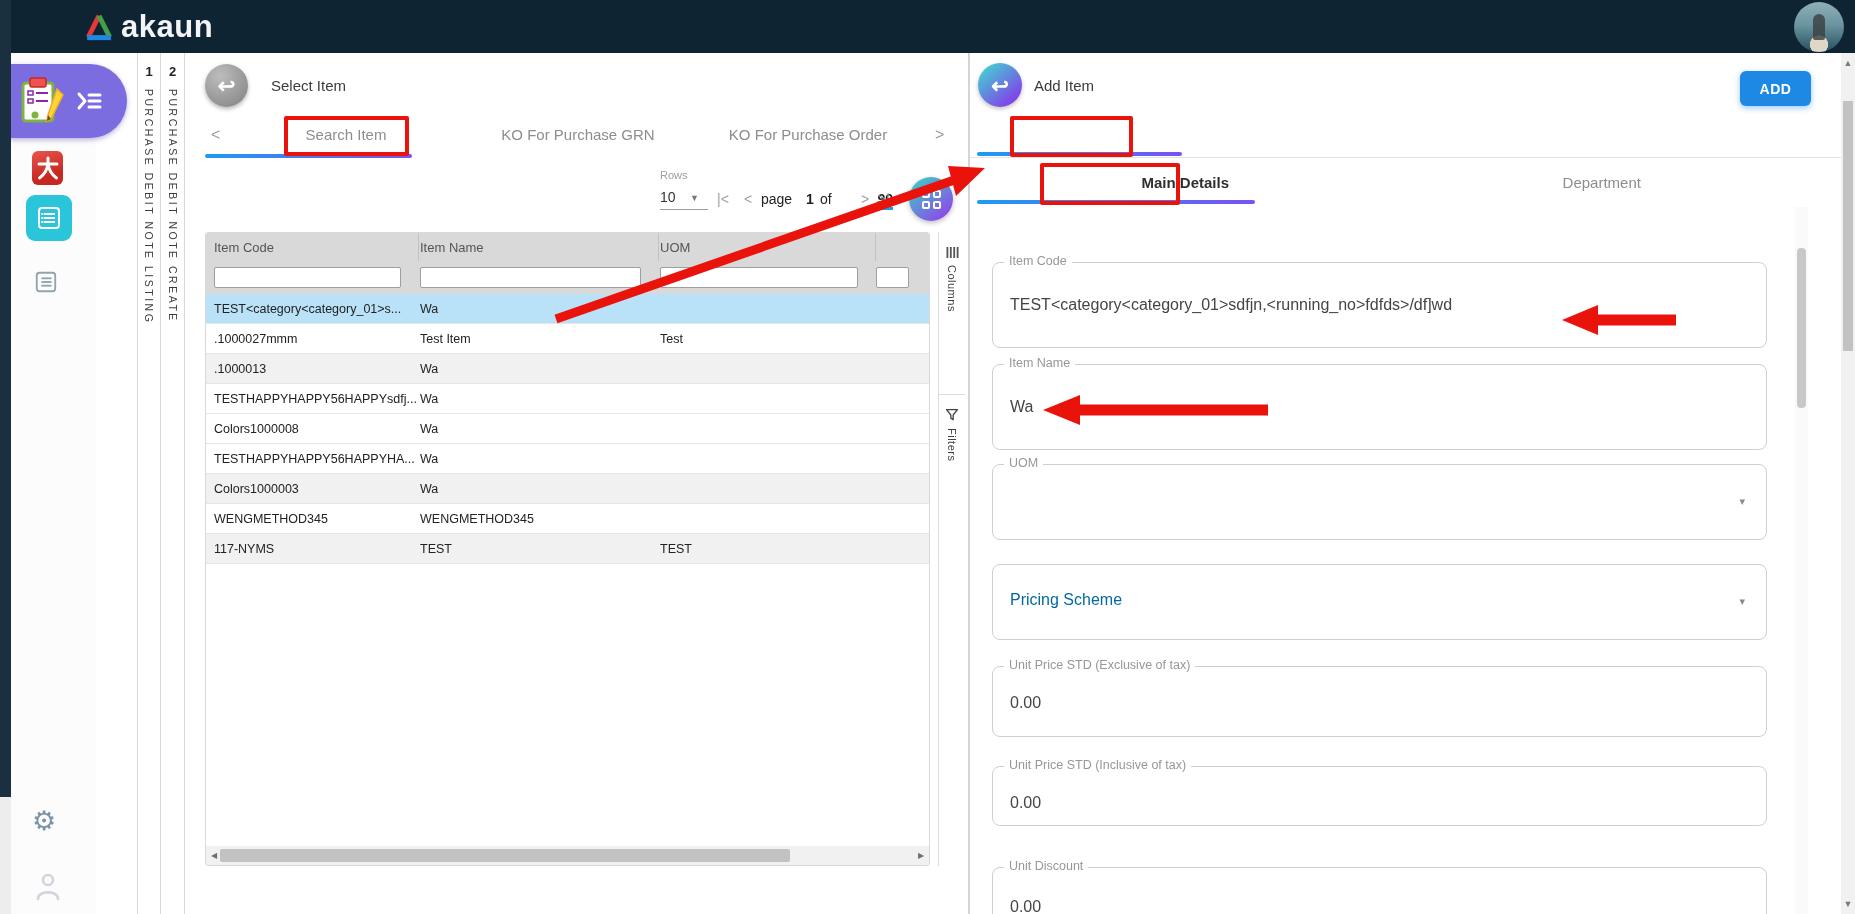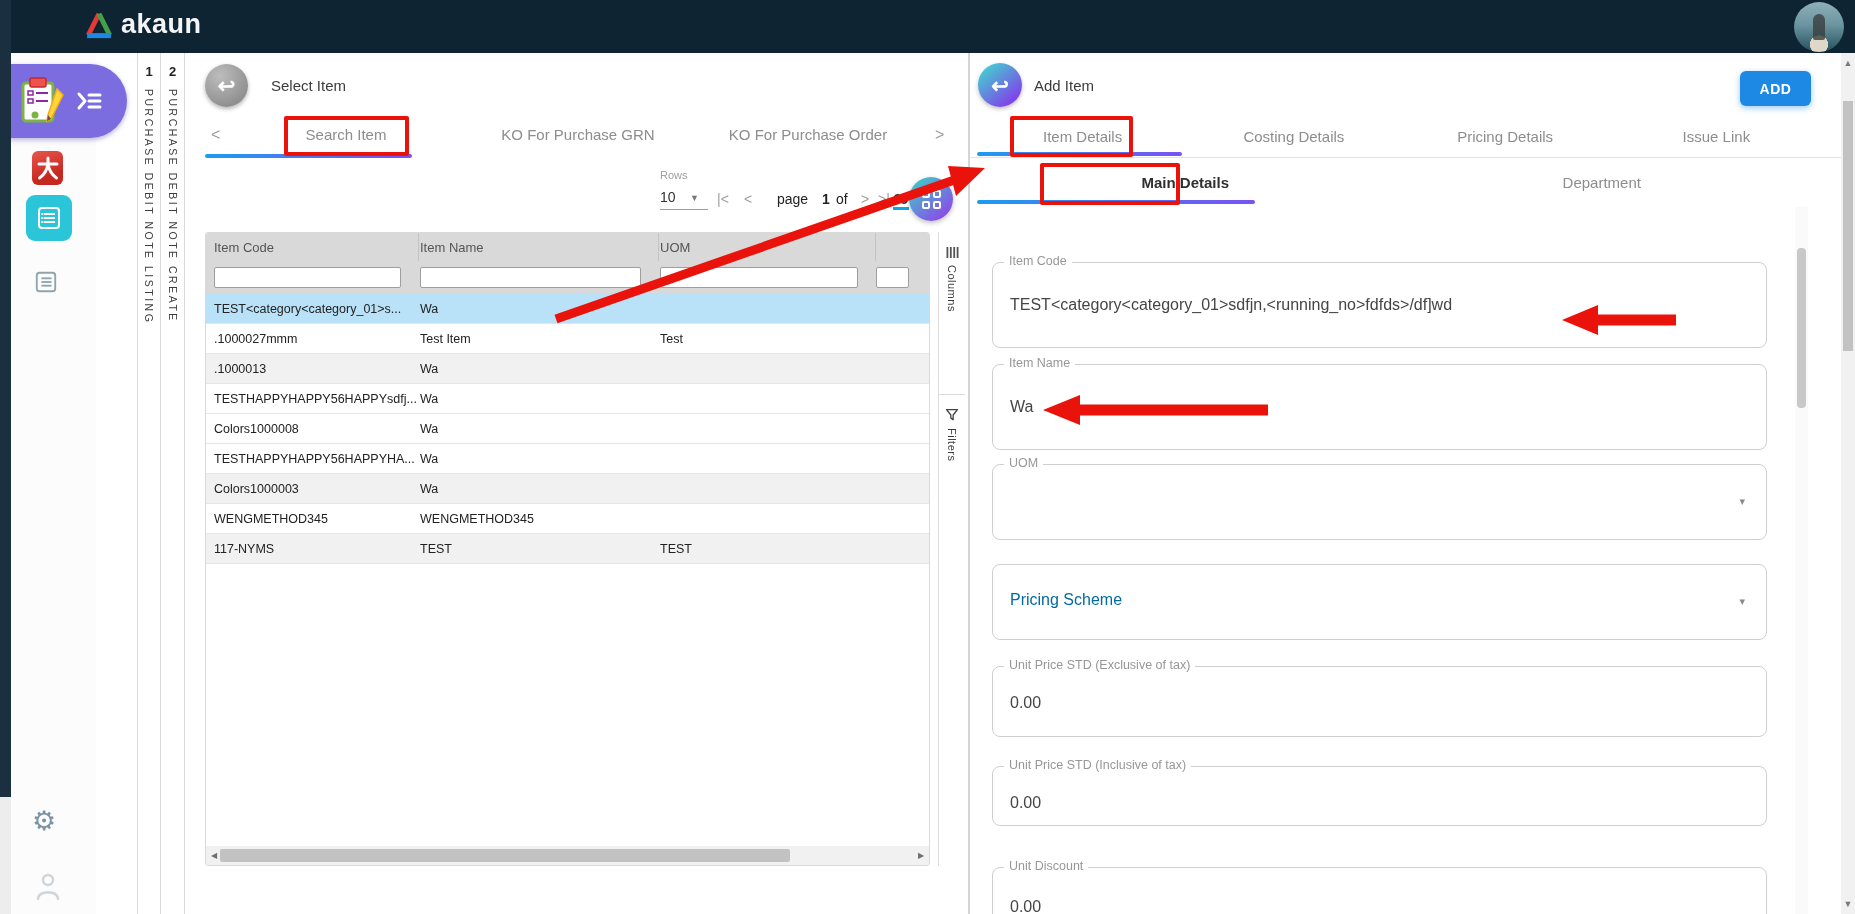--- a/index.html
+++ b/index.html
@@ -3,21 +3,21 @@
 <meta charset="utf-8">
 <style>
   * { margin:0; padding:0; box-sizing:border-box; }
   html,body { background:#fff; }
   body { font-family:"Liberation Sans", sans-serif; }
   #app { position:relative; width:1855px; height:914px; overflow:hidden; background:#fff; }
 
   
   .top-header { position:absolute; left:0; top:0; width:1855px; height:53px; background:#0f2433; z-index:20; }
   .brand { position:absolute; left:84px; top:9px; display:flex; align-items:center; gap:7px; }
-  .brand-text { color:#f3f4f6; font-size:27px; font-weight:bold; letter-spacing:.5px; }
+  .brand-text { color:#f3f4f6; font-size:31px; font-weight:bold; letter-spacing:.5px; }
   .avatar { position:absolute; left:1794px; top:2px; width:50px; height:50px; border-radius:50%;
             background:radial-gradient(circle at 50% 85%, #dfd8c8 0 18%, transparent 19%),
                        linear-gradient(180deg,#8fb0b8 0%, #6b95a0 45%, #27505e 100%); overflow:hidden; }
   .avatar::after { content:""; position:absolute; left:19px; top:12px; width:12px; height:26px; border-radius:6px 6px 2px 2px;
             background:#3a3f3e; opacity:.8; }
 
   
   .edge-strip-dark { position:absolute; left:0; top:0; width:11px; height:797px; background:#1a2f40; z-index:21; }
   .edge-strip-light { position:absolute; left:0; top:797px; width:11px; height:117px; background:#ededed; z-index:21; }
   .sidebar { position:absolute; left:11px; top:53px; width:85px; height:861px; background:#fcfcfc; z-index:5; }
@@ -57,21 +57,21 @@
   .search-card { position:absolute; left:12px; top:114px; width:443px; height:55px; background:#fff;
                  border-radius:10px; box-shadow:0 1px 6px rgba(0,0,0,.18); display:flex; align-items:center; }
   .search-input { border:none; outline:none; flex:1; font-size:15px; color:#444; font-family:"Liberation Sans",sans-serif; background:transparent; }
   .search-input::placeholder { color:#555; }
 
   .rows-label { position:absolute; left:467px; top:116px; font-size:11px; color:#9e9e9e; }
   .rows-value { position:absolute; left:467px; top:136px; width:48px; font-size:14px; color:#333;
                 border-bottom:1px solid #9e9e9e; padding-bottom:4px; }
   .rows-caret { position:absolute; left:497px; top:140px; font-size:9px; color:#777; }
   .pag { position:absolute; top:138px; font-size:14px; color:#9e9e9e; cursor:pointer; }
-  .pag.dark { color:#222; cursor:default;margin-left:16px; }
+  .pag.dark { color:#222; cursor:default; }
   .pag.bold { font-weight:bold; }
   .grid-btn { position:absolute; left:716px; top:124px; width:44px; height:44px; border-radius:50%;
               background:linear-gradient(140deg,#36d8c5 0%, #8a4de8 85%); box-shadow:0 2px 5px rgba(0,0,0,.25);
               display:flex; align-items:center; justify-content:center; }
   .grid-ic { display:grid; grid-template-columns:8px 8px; grid-template-rows:8px 8px; gap:3px; }
   .grid-ic span { border:2px solid #fff; border-radius:2px; }
 
   
   .table-card { position:absolute; left:12px; top:179px; width:725px; height:634px; border:1px solid #d9d9d9; border-radius:3px; background:#fff; overflow:hidden; }
   .thead { display:flex; height:28px; background:#d9d9d9; align-items:center; font-size:13px; color:#555; }
@@ -337,26 +337,20 @@
   </div>
 
   <div class="right-panel">
 
     <div class="circle-btn back-grad">
       <span class="back-glyph">↩</span>
     </div>
     <div class="panel-title" style="left:64px; top:24px;">Add Item</div>
     <button class="add-btn">ADD</button>
 
-    <div class="rtabs">
-      <div class="rtab">Item Details</div>
-      <div class="rtab">Costing Details</div>
-      <div class="rtab">Pricing Details</div>
-      <div class="rtab">Issue Link</div>
-    </div>
     <div class="tab-underline" style="left:7px; top:99px; width:205px;"></div>
     <div class="rtab-border"></div>
 
     <div class="stabs">
       <div class="stab active">Main Details</div>
       <div class="stab">Department</div>
     </div>
     <div class="tab-underline" style="left:7px; top:147px; width:278px;"></div>
 
     <div class="ffield" style="top:209px; height:86px;">

